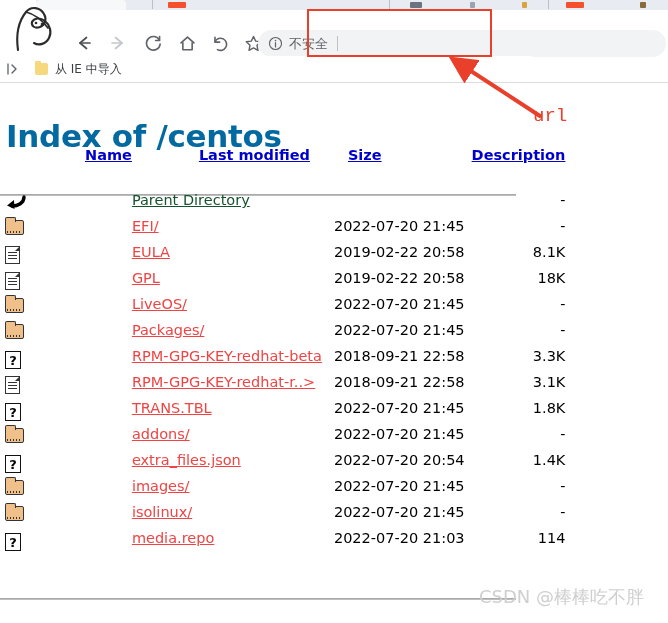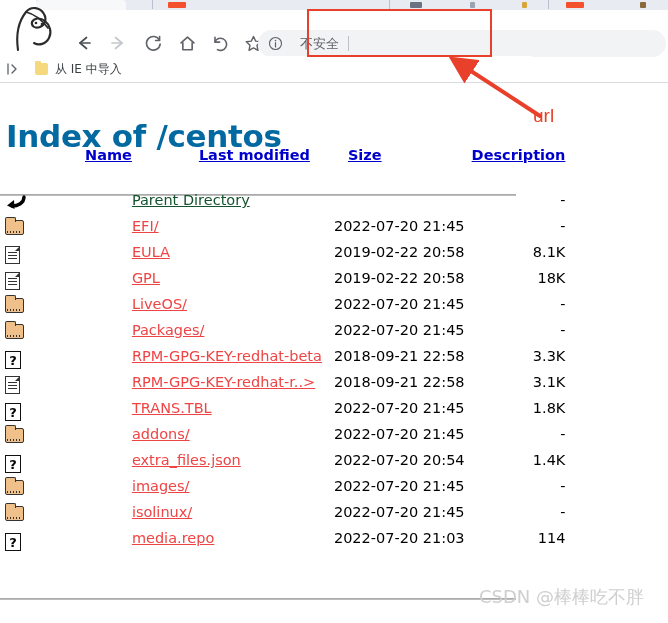--- a/index.html
+++ b/index.html
@@ -50,21 +50,21 @@
   #nav-star    { left:240px; }
 
   #omnibox {
     position:absolute; left:258px; top:20px; width:408px; height:27px;
     background:#f1f3f4; border-radius:14px;
     display:flex; align-items:center; padding-left:10px;
     overflow:hidden;
   }
   #info-icon { width:15px; height:15px; flex:0 0 auto; }
   #not-secure {
-    font-size:13px; color:#5f6368; margin-left:17px; white-space:nowrap;
+    font-size:13px; color:#5f6368; margin-left:6px; white-space:nowrap;
     font-family:"DejaVu Sans", sans-serif;
   }
   #omni-divider {
     width:1px; height:15px; background:#bdc1c6; margin:0 9px;
   }
   #url-text { font-size:14px; white-space:nowrap; letter-spacing:.1px; }
   #url-host { color:#202124; }
   #url-path { color:#5f6368; }
 
   
@@ -177,21 +177,21 @@
   }
 
   
   #anno-box {
     position:absolute; left:307px; top:9px; width:185px; height:48px;
     border:2px solid #e8402a; pointer-events:none;
   }
   #anno-arrow { position:absolute; left:440px; top:50px; width:160px; height:90px; pointer-events:none; }
   #anno-url-label {
     position:absolute; left:533px; top:105px;
-    color:#e8402a; font-size:19px; font-family:Liberation Sans, sans-serif;
+    color:#e8402a; font-size:19px; font-family:Liberation Mono, monospace;
   }
 
   #watermark {
     position:absolute; right:24px; bottom:14px;
     color:#cfcfcf; font-size:18px; white-space:nowrap;
     font-family:"DejaVu Sans", sans-serif;
   }
 </style>
 </head>
 <body>

